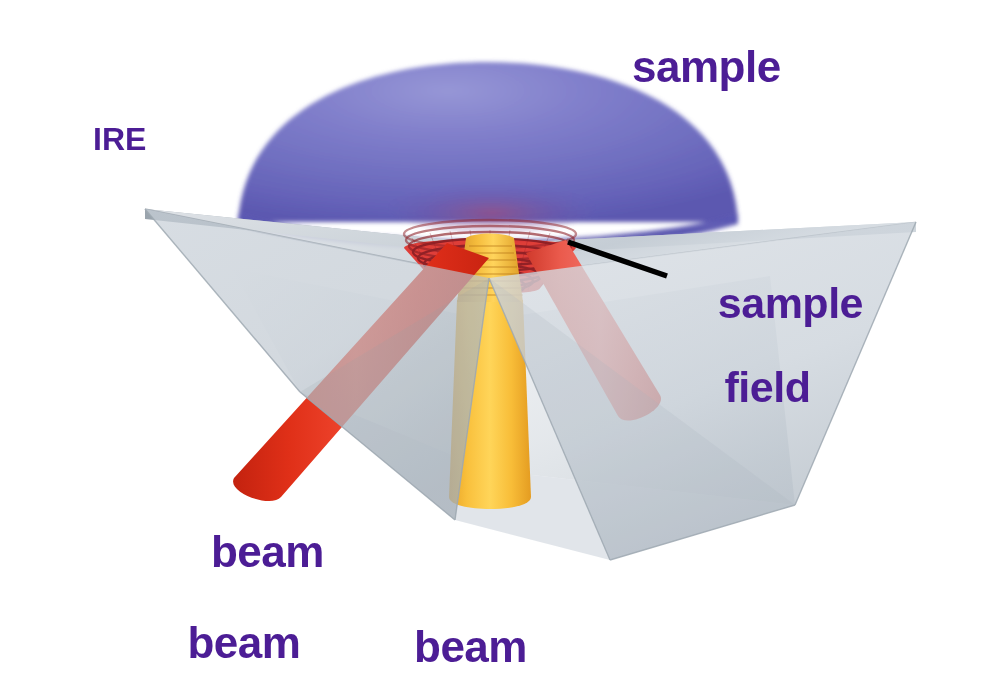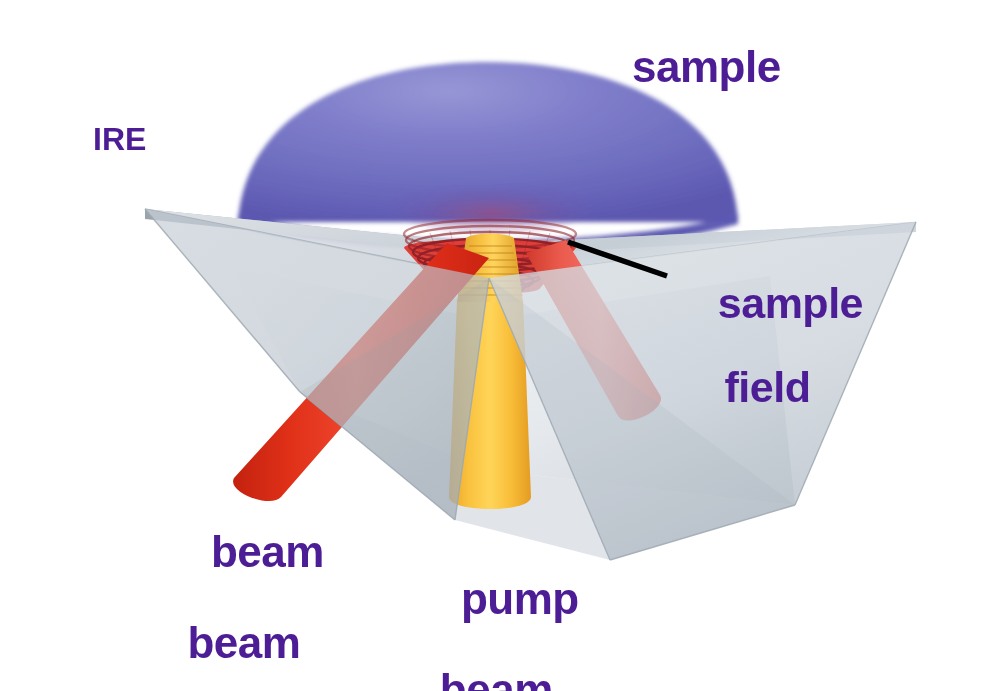--- a/index.html
+++ b/index.html
@@ -288,17 +288,16 @@
     <span>sample</span>
     <span class="l2">field</span>
   </div>
 
   <div class="lbl lbl-probe">
     <span>beam</span>
     <span class="l2">beam</span>
   </div>
 
   <div class="lbl lbl-pump">
-    <span>pump</span>
     <span class="l2">beam</span>
   </div>
 
 </div>
 
 </body></html>

